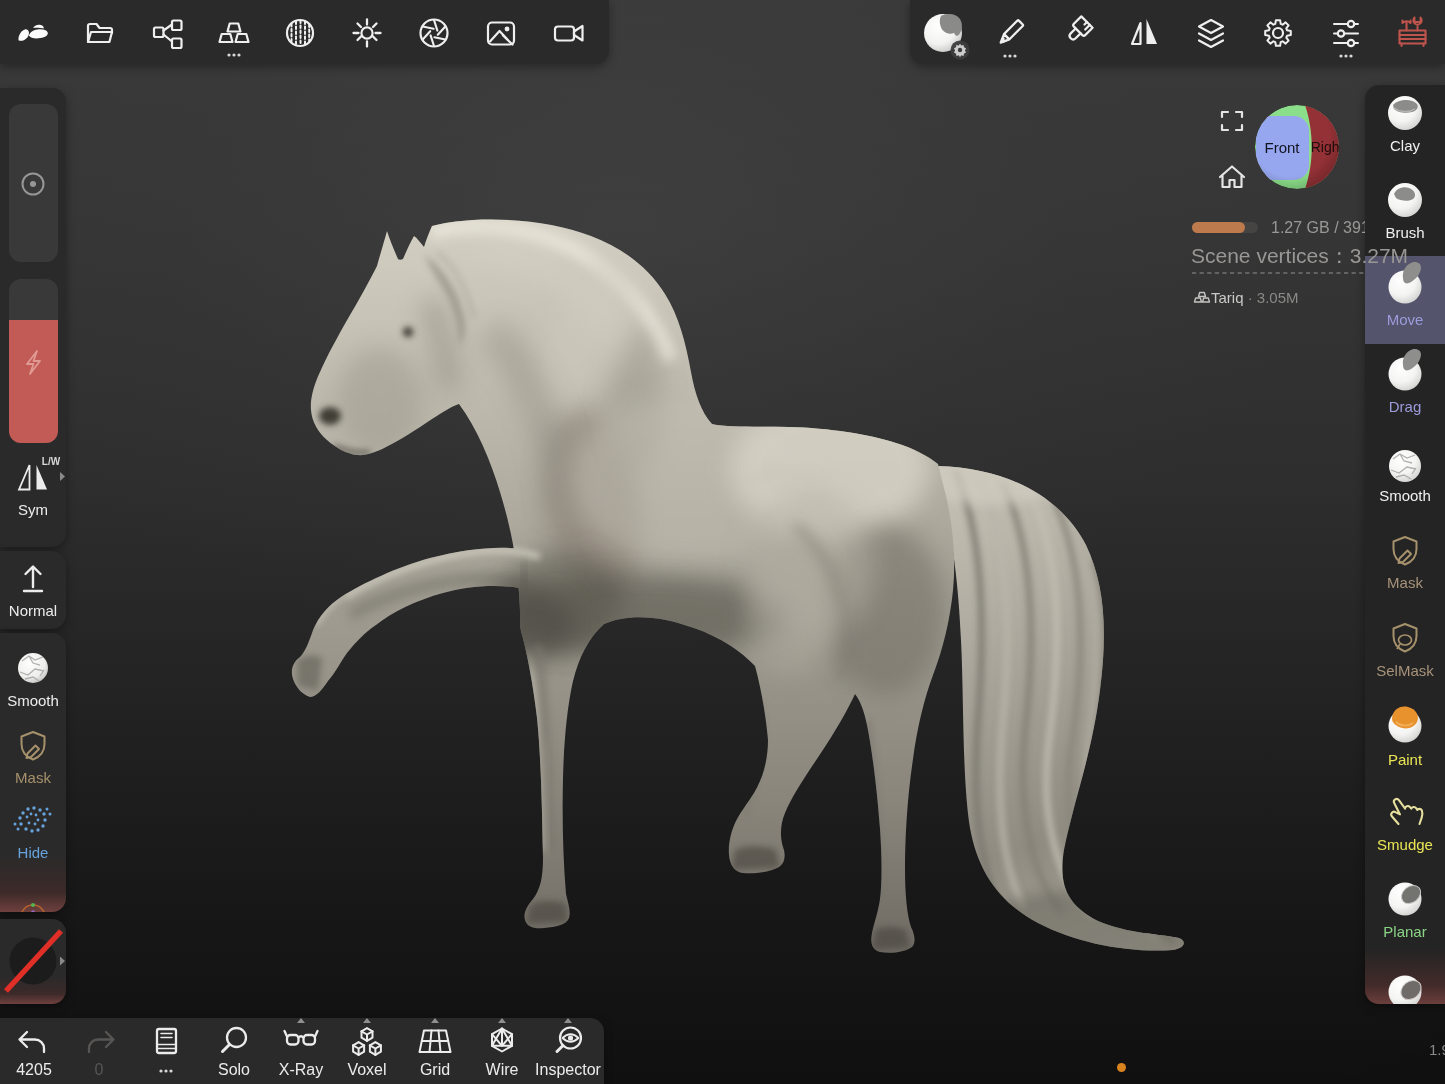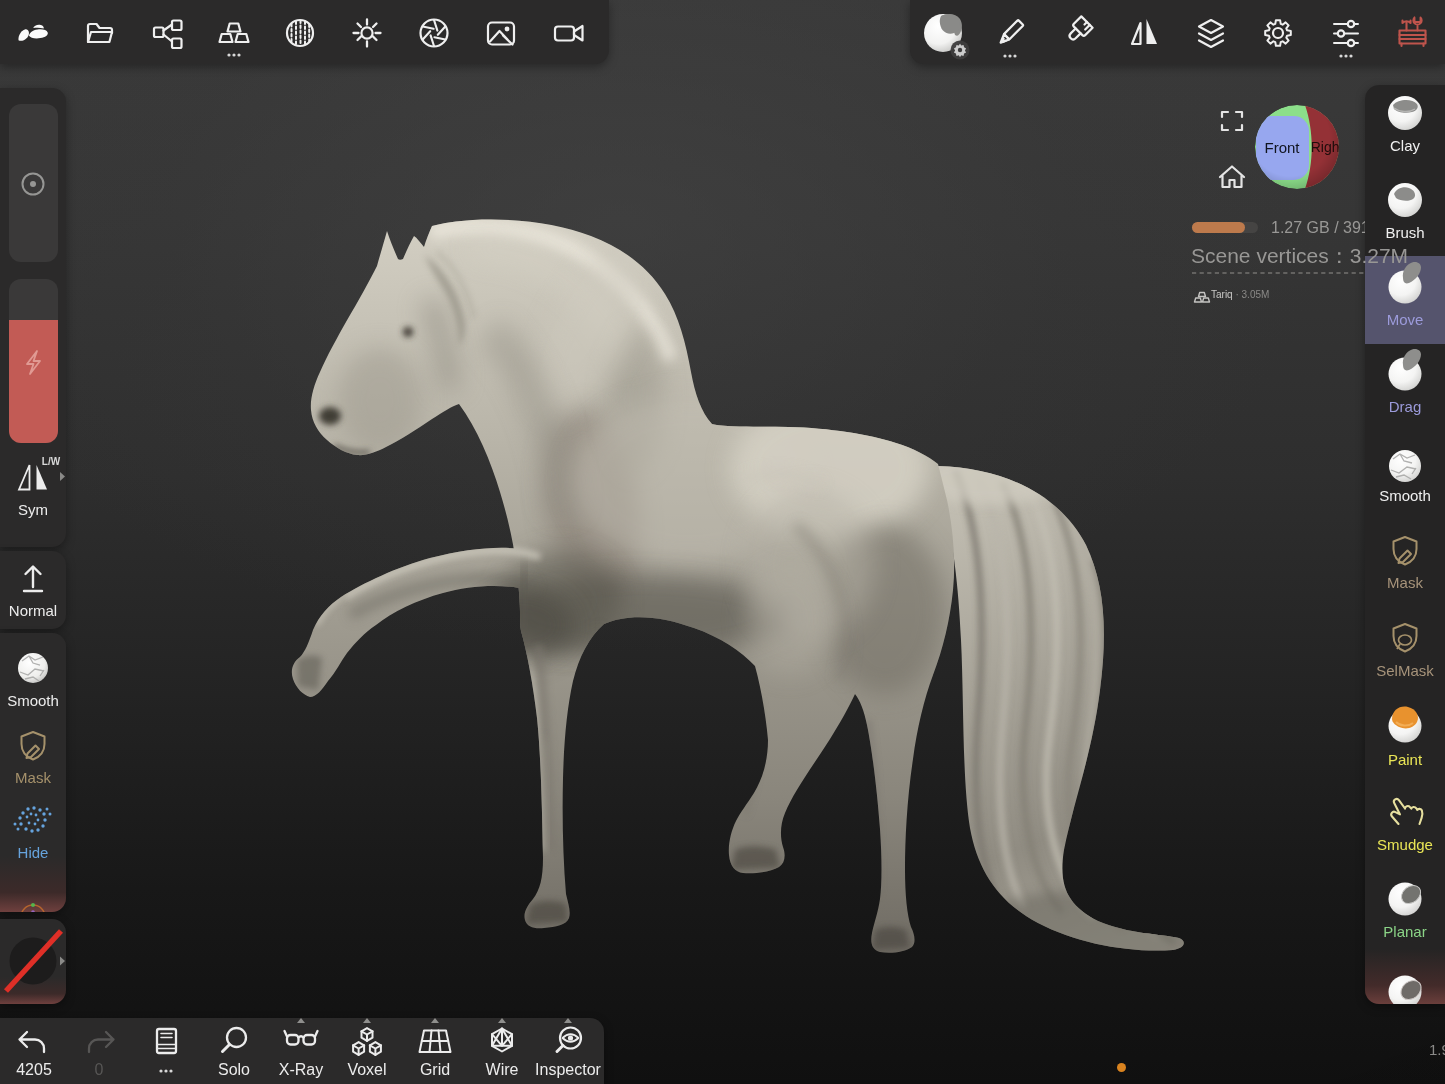--- a/index.html
+++ b/index.html
@@ -586,21 +586,21 @@
   </svg>
 
   <div style="position:absolute;left:1192px;top:222px;width:66px;height:11px;background:#454443;border-radius:6px;">
     <div style="position:absolute;left:0;top:0;width:53px;height:11px;background:#bd7a4c;border-radius:6px;"></div>
   </div>
   <div style="position:absolute;left:1271px;top:219px;width:94px;overflow:hidden;color:#999896;font-size:16px;white-space:nowrap;">1.27 GB / 391 MB</div>
   <div style="position:absolute;left:1191px;top:242px;color:#989795;font-size:21px;">Scene vertices：3.27M</div>
   <svg width="175" height="6" viewBox="0 0 175 6" style="left:1192px;top:271px;">
       <line x1="0" y1="2" x2="172" y2="2" stroke="#73726f" stroke-width="1.6" stroke-dasharray="4.2 3.4"></line>
     </svg>
-  <div style="position:absolute;left:1211px;top:289px;color:#cac9c7;font-size:10px;">Tariq <span style="color:#8a8987;">· 3.05M</span></div>
+  <div style="position:absolute;left:1211px;top:289px;color:#cac9c7;font-size:15px;">Tariq <span style="color:#8a8987;">· 3.05M</span></div>
   <svg width="22" height="20" viewBox="0 0 22 20" style="left:1191px;top:288px;">
     <g stroke="#c4c3c1" stroke-width="1.4" fill="none" stroke-linejoin="round">
       <path d="M7.5,8.5 l1.2,-4 h4.6 l1.2,4 z"></path>
       <path d="M3.5,14 l1.2,-4 h4.6 l1.2,4 z"></path>
       <path d="M11.5,14 l1.2,-4 h4.6 l1.2,4 z"></path>
     </g>
   </svg>
 
   <div style="position:absolute;left:1397px;top:1041px;color:#8b8a88;font-size:15px;margin-left:32px;">1.90</div>
   <div style="position:absolute;left:1117px;top:1063px;width:9px;height:9px;border-radius:50%;background:#d9831f;"></div>

